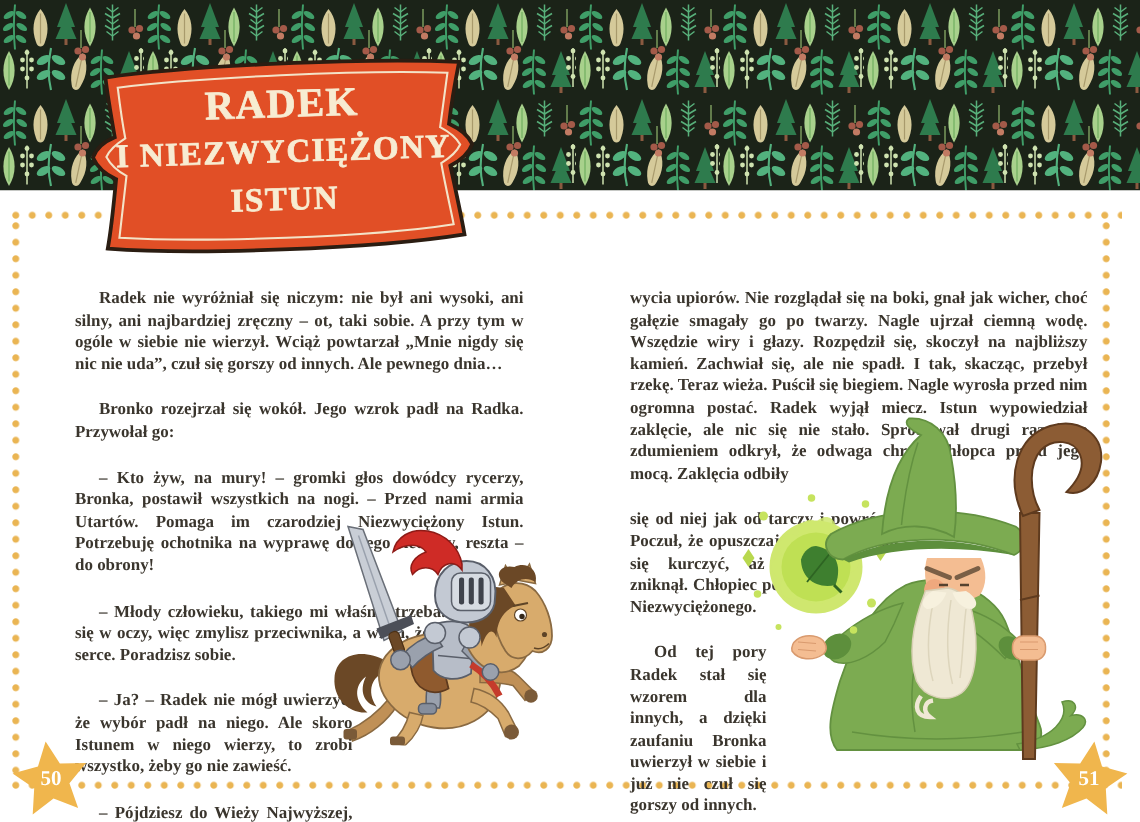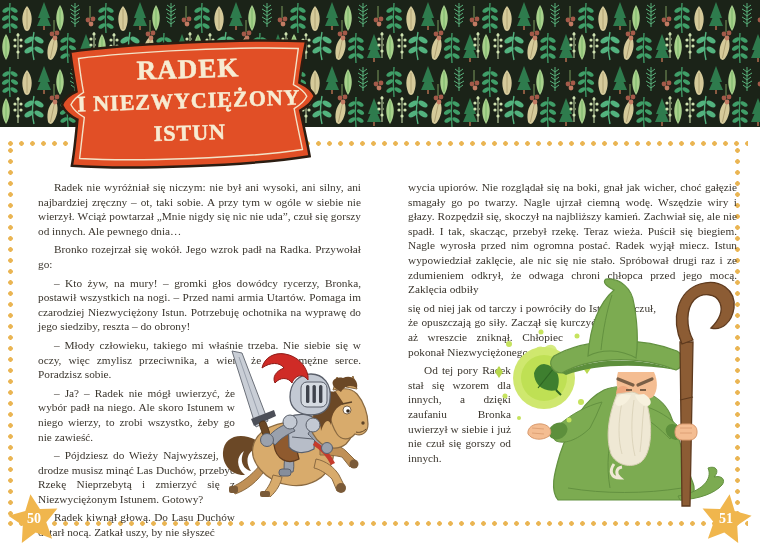--- a/index.html
+++ b/index.html
@@ -24,21 +24,21 @@
     font-weight:bold;letter-spacing:1px;line-height:1;
     -webkit-text-stroke:0.5px #f7ecd2;}
   .t1{top:18px;font-size:27px;}
   .t2{top:52px;font-size:22px;}
   .t3{top:84px;font-size:22px;}
   
   .col{position:absolute;top:176px;z-index:3;font-size:11.3px;line-height:14.6px;
     color:#3a352d;text-align:justify;hyphens:auto;}
   #left-col{left:34px;width:331px;}
   #right-col{left:404px;width:337px;}
-  .col p{margin:4px;text-indent:16px;}
+  .col p{margin:16px;text-indent:16px;font-weight:bold;}
   .col p.noindent{text-indent:0;}
   .fr{float:right;width:10px;height:10px;}
   .cr{clear:right;}
   
   .illu{position:absolute;z-index:4;}
   #knight{left:218px;top:349px;}
   #wizard{left:484px;top:278px;}
   
   .star{position:absolute;width:56px;height:54px;z-index:7;}
   #star-50{left:6px;top:492px;}

